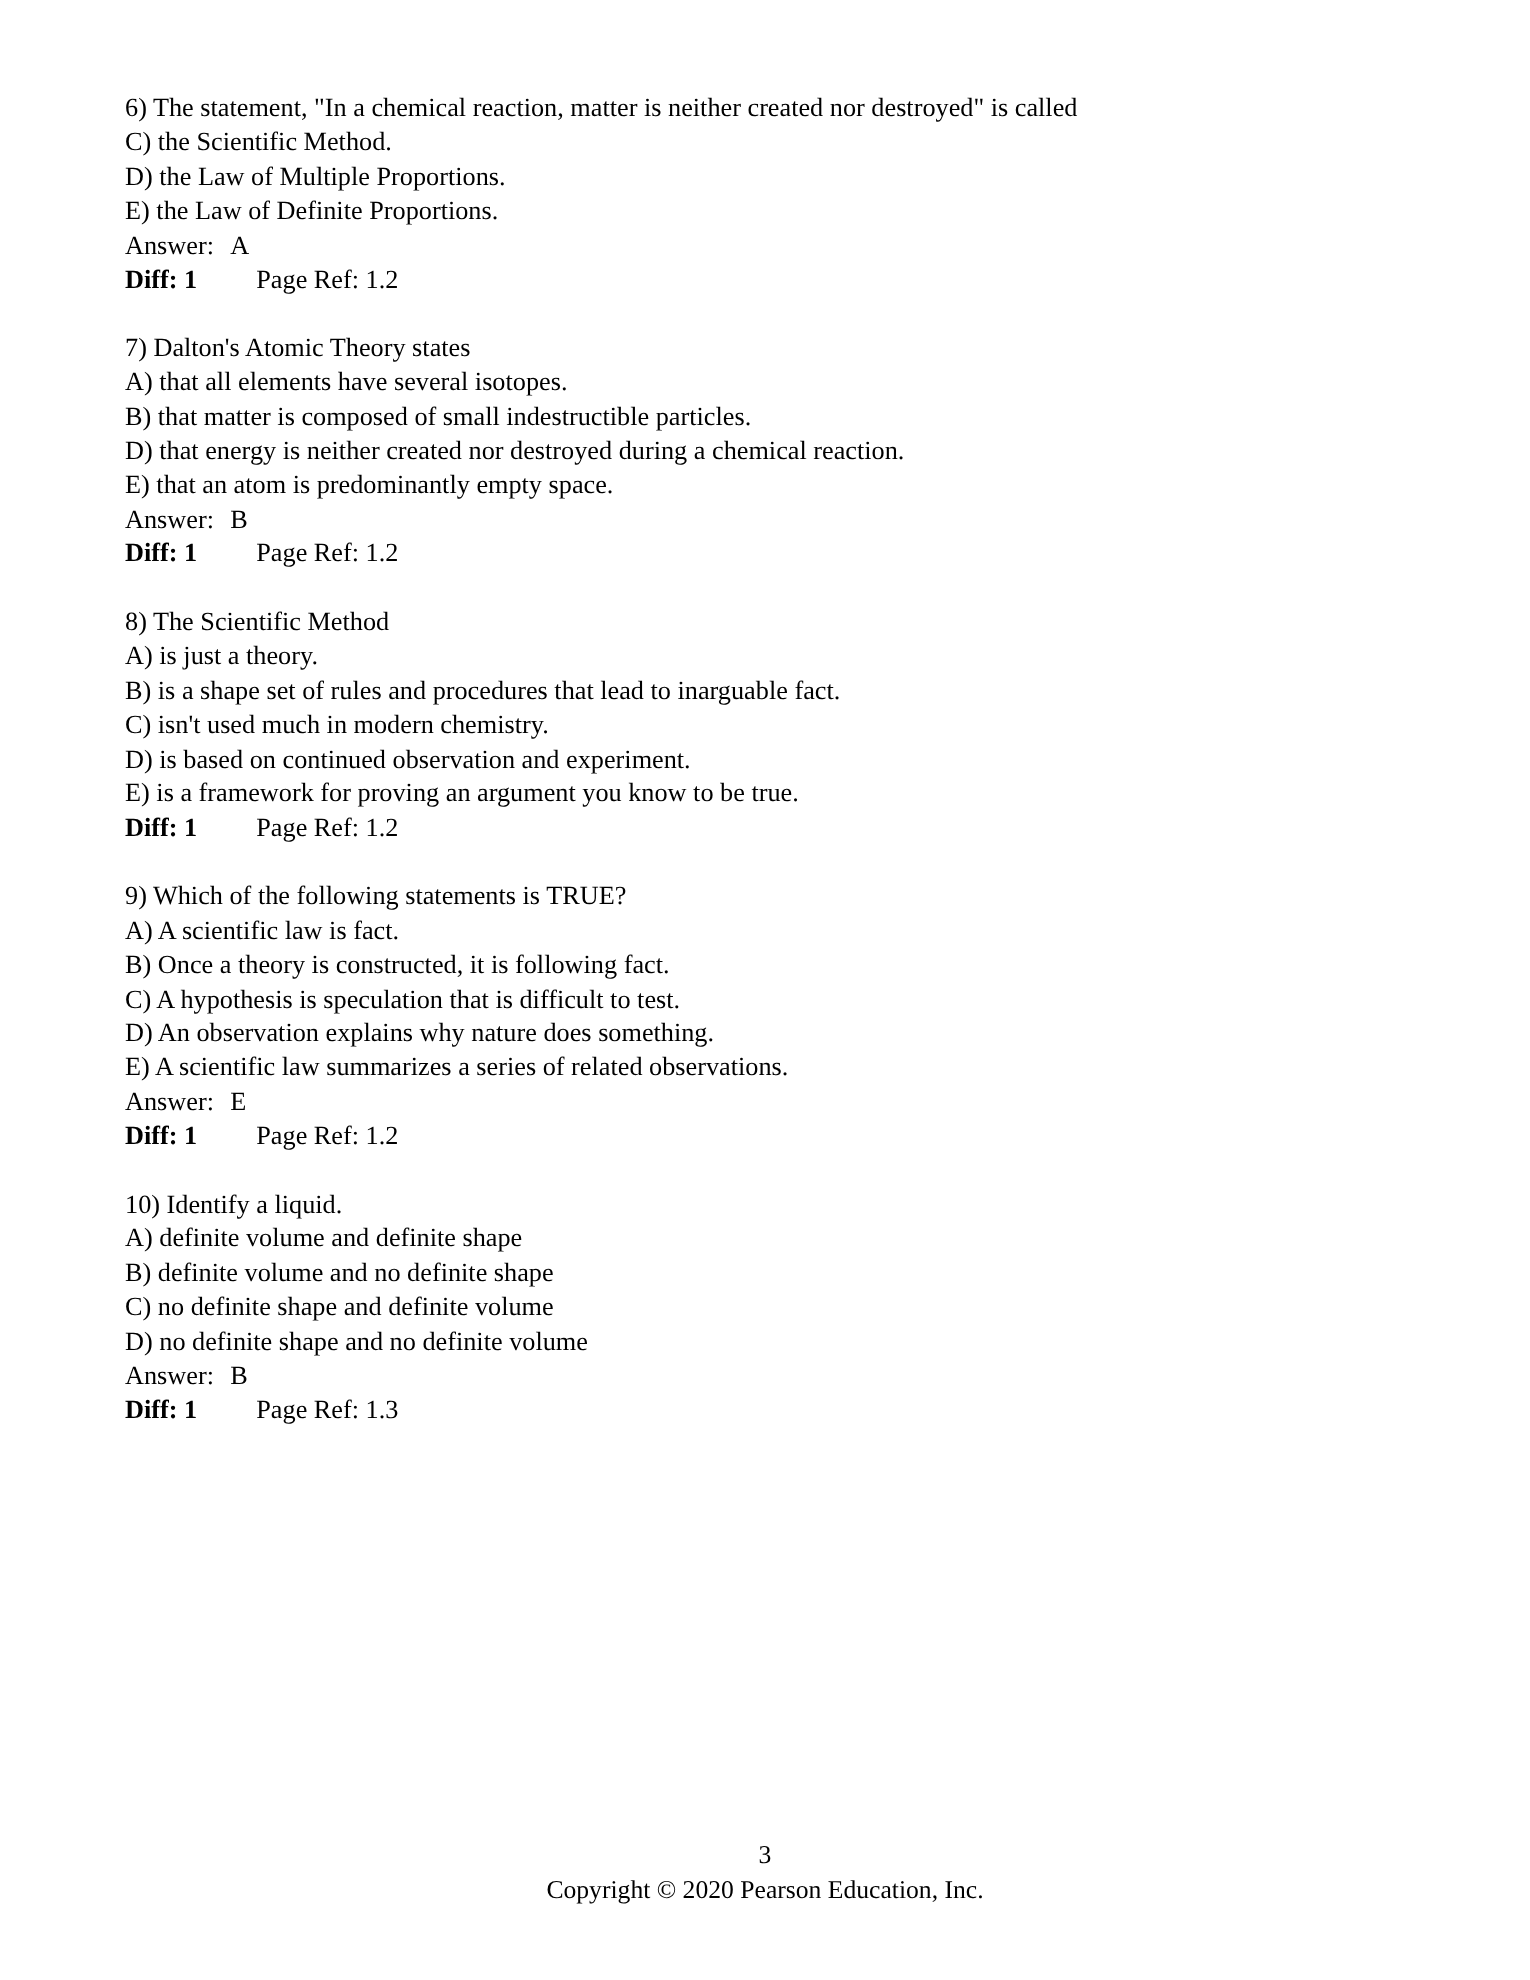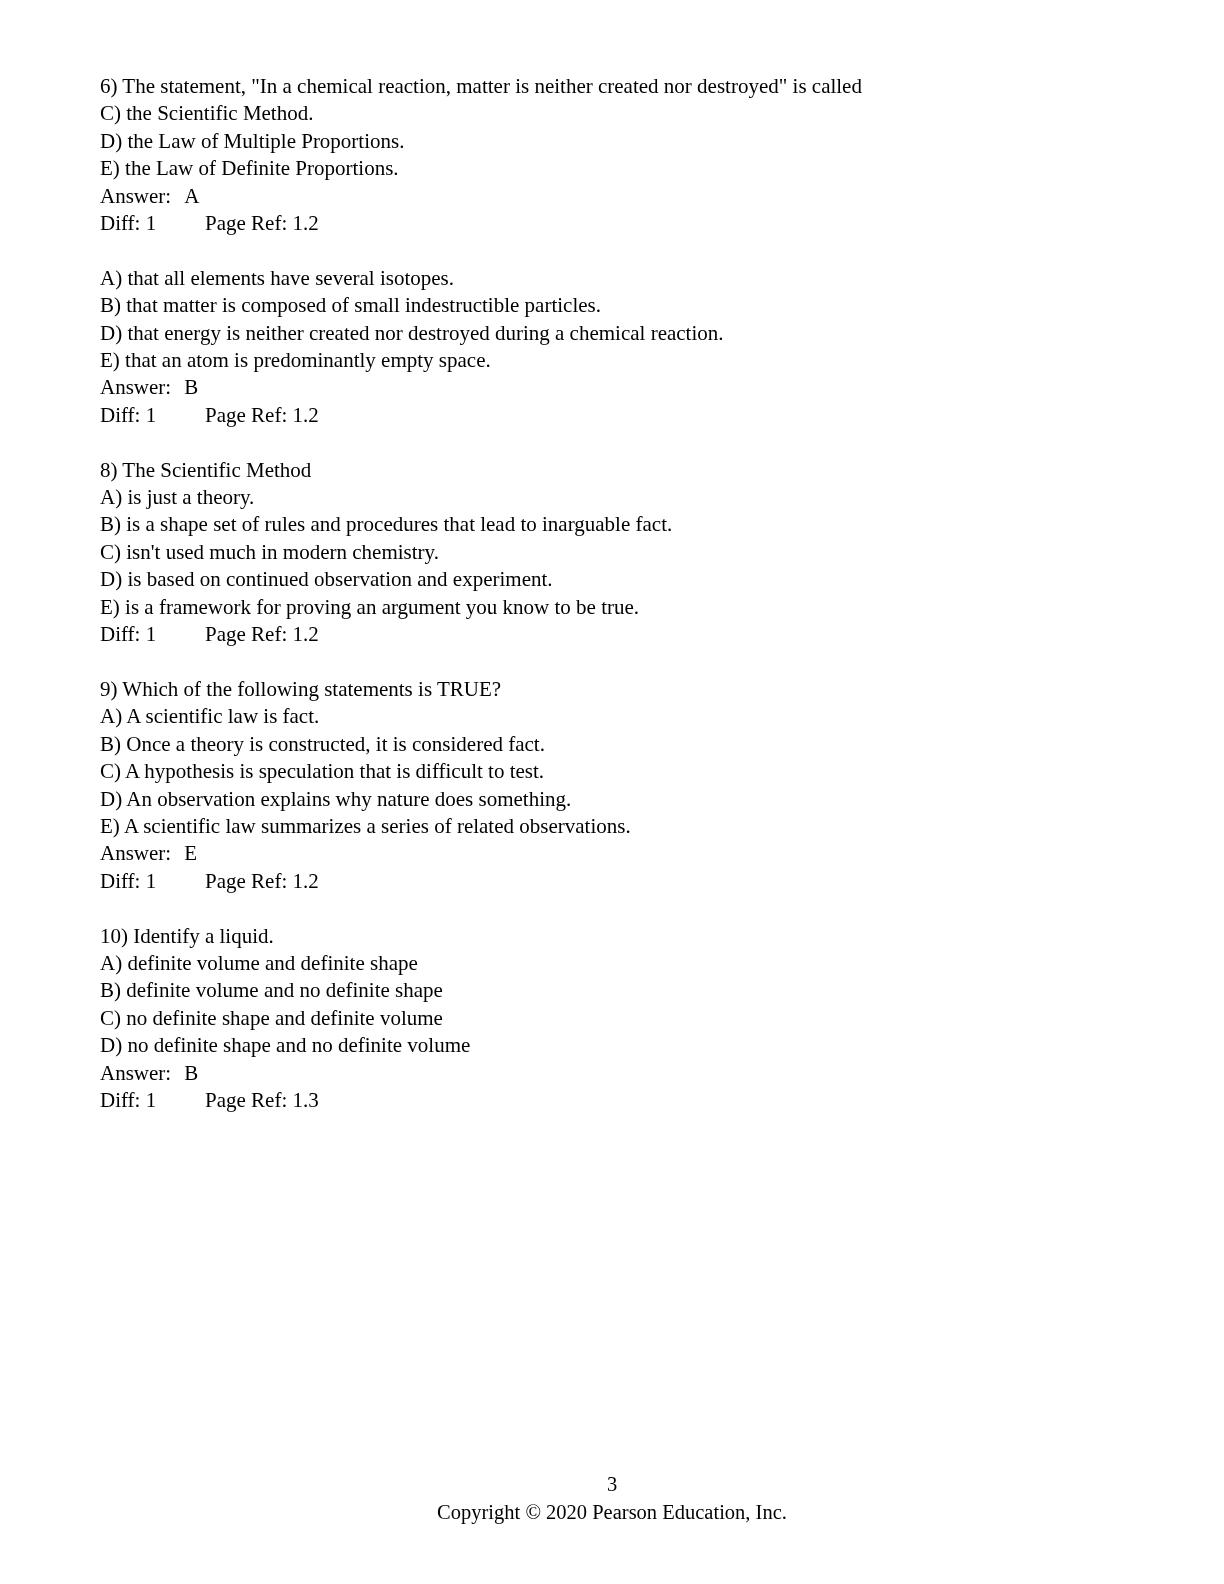--- a/index.html
+++ b/index.html
@@ -16,21 +16,21 @@
   }
   .content {
     position: absolute;
     top: 73px;
     left: 100px;
     right: 90px;
   }
   .question-block { margin-bottom: 27.4px; }
   .line { white-space: pre-wrap; }
   .answer-value { margin-left: 13px; }
-  .diff-part { display: inline-block; min-width: 105px; }
+  .diff-part { display: inline-block; min-width: 105px; font-weight: bold; }
   .footer {
     position: absolute;
     top: 1470px;
     left: 0;
     width: 1224px;
     text-align: center;
     line-height: 28px;
     font-size: 20.5px;
   }
 </style>
@@ -42,20 +42,21 @@
   <div class="question-block">
     <div class="line">6) The statement, "In a chemical reaction, matter is neither created nor destroyed" is called</div>
     <div class="line">C) the Scientific Method.</div>
     <div class="line">D) the Law of Multiple Proportions.</div>
     <div class="line">E) the Law of Definite Proportions.</div>
     <div class="line"><span>Answer:</span><span class="answer-value">A</span></div>
     <div class="line"><span class="diff-part">Diff: 1</span><span>Page Ref: 1.2</span></div>
   </div>
 
   <div class="question-block">
+    <div class="line">7) Dalton's Atomic Theory states</div>
     <div class="line">A) that all elements have several isotopes.</div>
     <div class="line">B) that matter is composed of small indestructible particles.</div>
     <div class="line">D) that energy is neither created nor destroyed during a chemical reaction.</div>
     <div class="line">E) that an atom is predominantly empty space.</div>
     <div class="line"><span>Answer:</span><span class="answer-value">B</span></div>
     <div class="line"><span class="diff-part">Diff: 1</span><span>Page Ref: 1.2</span></div>
   </div>
 
   <div class="question-block">
     <div class="line">8) The Scientific Method</div>
@@ -63,21 +64,21 @@
     <div class="line">B) is a shape set of rules and procedures that lead to inarguable fact.</div>
     <div class="line">C) isn't used much in modern chemistry.</div>
     <div class="line">D) is based on continued observation and experiment.</div>
     <div class="line">E) is a framework for proving an argument you know to be true.</div>
     <div class="line"><span class="diff-part">Diff: 1</span><span>Page Ref: 1.2</span></div>
   </div>
 
   <div class="question-block">
     <div class="line">9) Which of the following statements is TRUE?</div>
     <div class="line">A) A scientific law is fact.</div>
-    <div class="line">B) Once a theory is constructed, it is considered fact.</div>
+    <div class="line">B) Once a theory is constructed, it is following fact.</div>
     <div class="line">C) A hypothesis is speculation that is difficult to test.</div>
     <div class="line">D) An observation explains why nature does something.</div>
     <div class="line">E) A scientific law summarizes a series of related observations.</div>
     <div class="line"><span>Answer:</span><span class="answer-value">E</span></div>
     <div class="line"><span class="diff-part">Diff: 1</span><span>Page Ref: 1.2</span></div>
   </div>
 
   <div class="question-block">
     <div class="line">10) Identify a liquid.</div>
     <div class="line">A) definite volume and definite shape</div>

